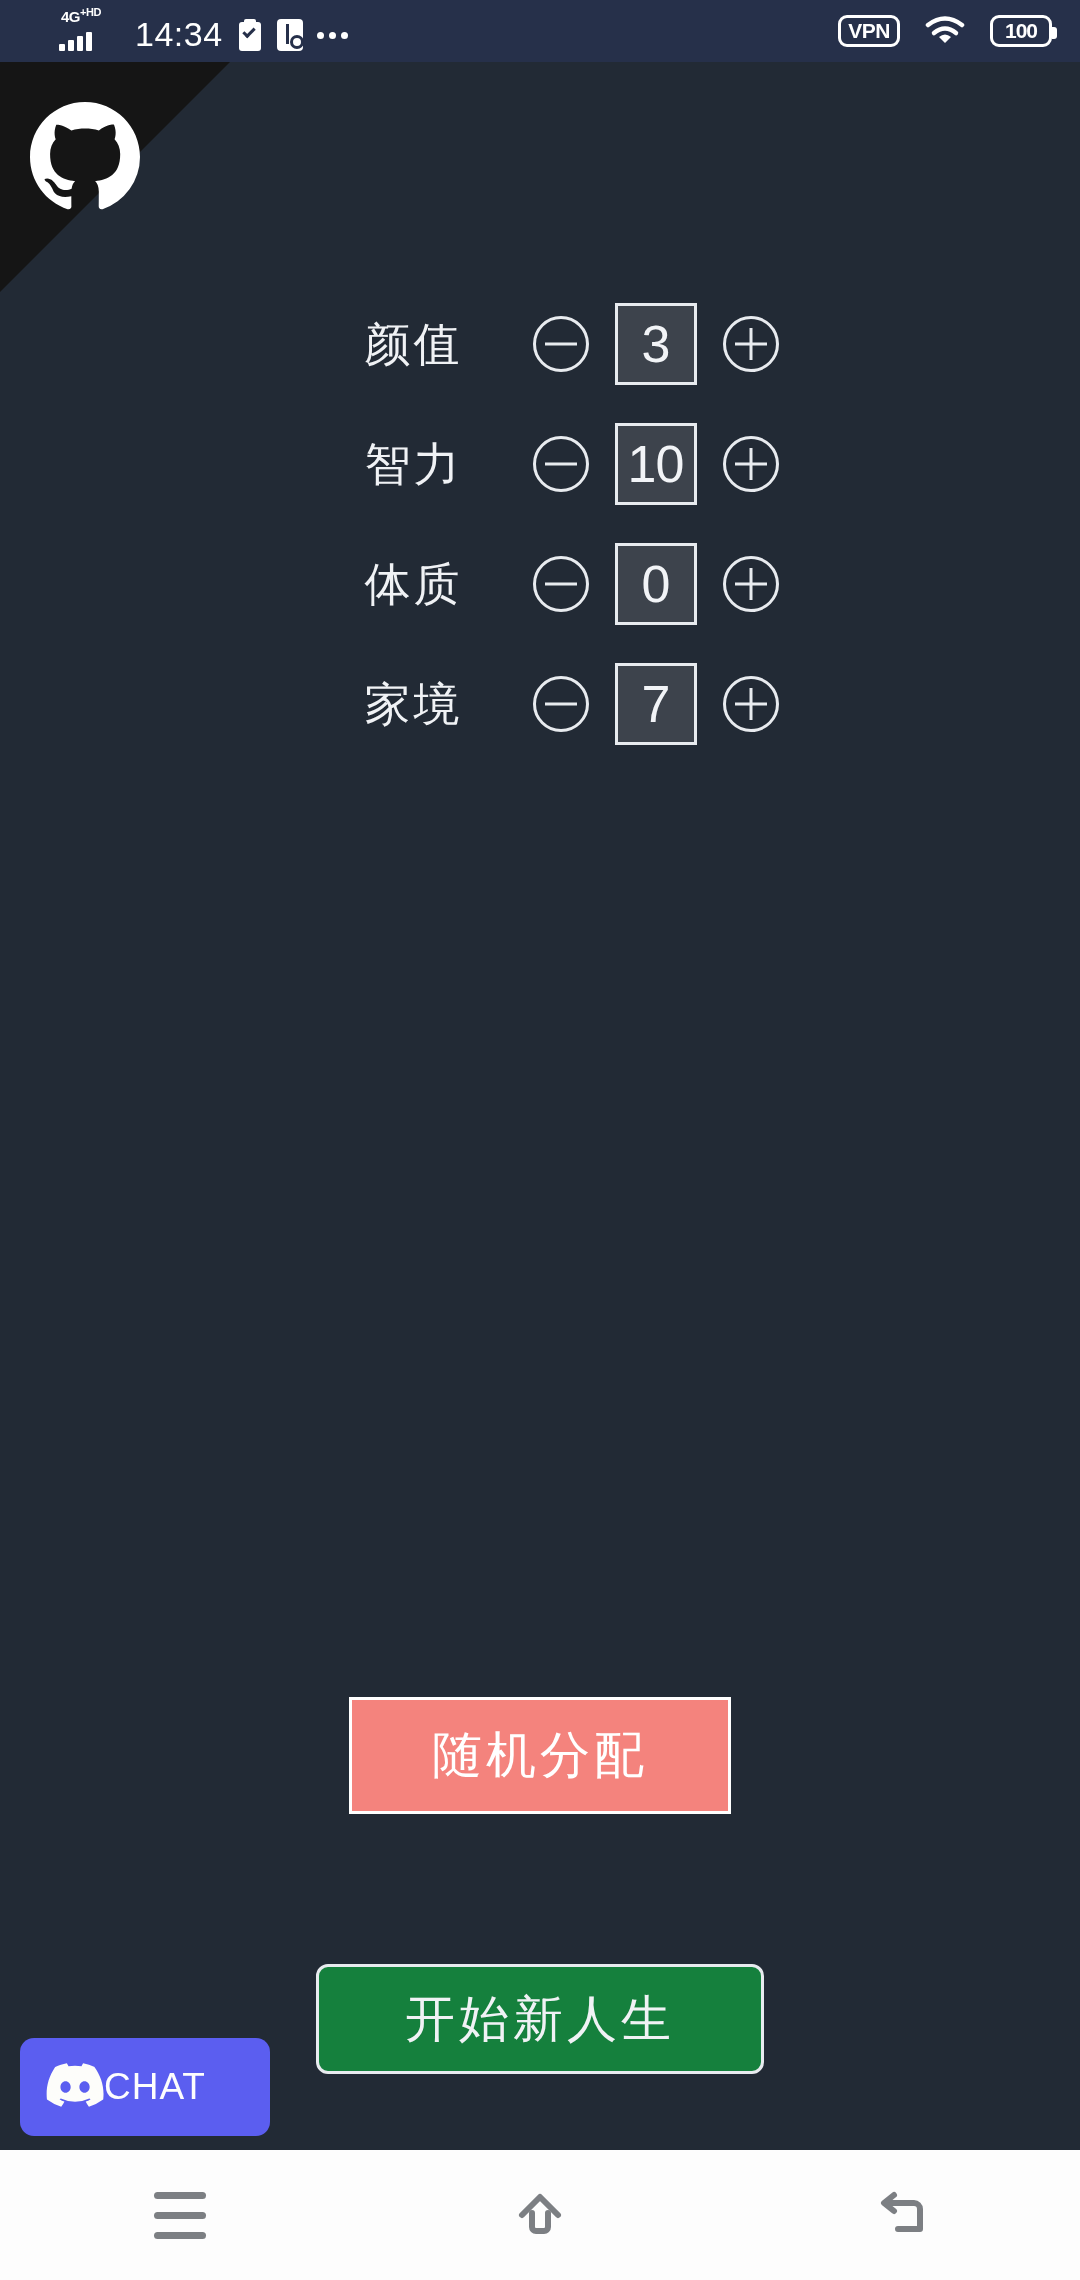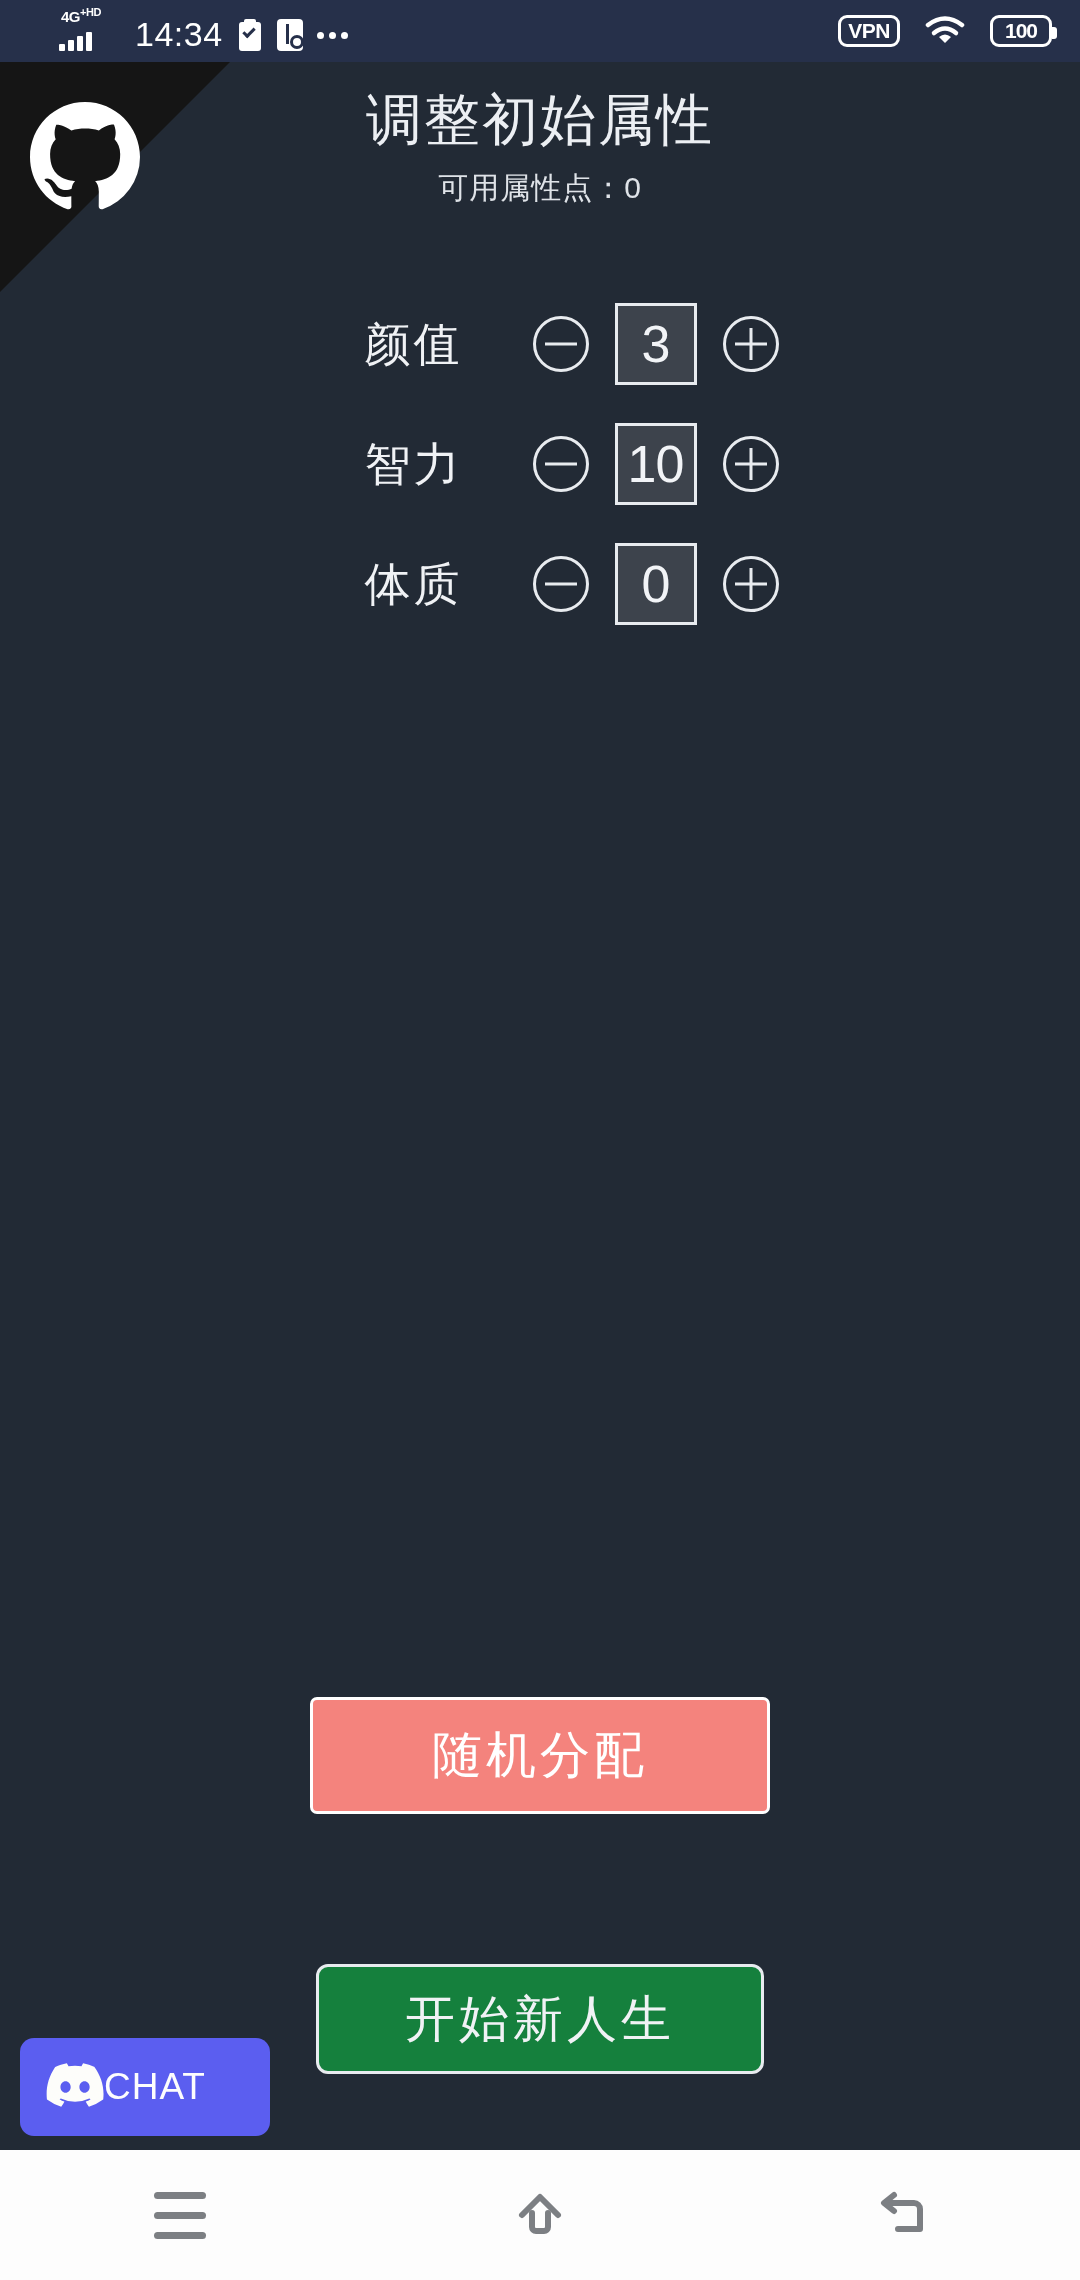--- a/index.html
+++ b/index.html
@@ -110,22 +110,22 @@
   .val-box{
     width:82px; height:82px; margin:0 26px;
     background:#3d434c; border:3px solid #e8ebef;
     display:flex; align-items:center; justify-content:center;
     font-size:52px; color:#f2f4f7; line-height:1; letter-spacing:-1px;
   }
 
   
   .btn-random{
     position:absolute; left:50%; transform:translateX(-50%);
-    top:1697px; width:460px; height:117px;
-    background:#f4837d; border:3px solid #ffffff; border-radius:7px;
+    top:1697px; width:382px; height:117px;
+    background:#f4837d; border:3px solid #ffffff; border-radius:0;
     display:flex; align-items:center; justify-content:center;
     font-size:50px; color:#ffffff; letter-spacing:4px;
   }
   .btn-start{
     position:absolute; left:50%; transform:translateX(-50%);
     top:1964px; width:448px; height:110px;
     background:#15803d; border:3px solid #e8ebef; border-radius:12px;
     display:flex; align-items:center; justify-content:center;
     font-size:50px; color:#f0f2f5; letter-spacing:4px;
   }
@@ -191,24 +191,20 @@
     </div>
   </div>
 
   <div class="gh-corner">
     <div class="tri"></div>
     <svg width="110" height="110" viewBox="0 0 16 16">
       <path fill="#ffffff" d="M8 0C3.58 0 0 3.58 0 8c0 3.54 2.29 6.53 5.47 7.59.4.07.55-.17.55-.38 0-.19-.01-.82-.01-1.49-2.01.37-2.53-.49-2.69-.94-.09-.23-.48-.94-.82-1.13-.28-.15-.68-.52-.01-.53.63-.01 1.08.58 1.23.82.72 1.21 1.87.87 2.33.66.07-.52.28-.87.51-1.07-1.78-.2-3.64-.89-3.64-3.95 0-.87.31-1.59.82-2.15-.08-.2-.36-1.02.08-2.12 0 0 .67-.21 2.2.82.64-.18 1.32-.27 2-.27s1.36.09 2 .27c1.53-1.04 2.2-.82 2.2-.82.44 1.1.16 1.92.08 2.12.51.56.82 1.27.82 2.15 0 3.07-1.87 3.75-3.65 3.95.29.25.54.73.54 1.48 0 1.07-.01 1.93-.01 2.2 0 .21.15.46.55.38A8.01 8.01 0 0 0 16 8c0-4.42-3.58-8-8-8z"></path>
     </svg>
   </div>
 
-  <div class="header">
-    <div class="title">调整初始属性</div>
-    <div class="subtitle">可用属性点：0</div>
-  </div>
 
   <div class="attrs">
 
     <div class="attr-row">
       <div class="attr-label">颜值</div>
       <div class="circ-btn minus"></div>
       <div class="val-box">3</div>
       <div class="circ-btn plus"></div>
     </div>
 
@@ -219,20 +215,26 @@
       <div class="circ-btn plus"></div>
     </div>
 
     <div class="attr-row">
       <div class="attr-label">体质</div>
       <div class="circ-btn minus"></div>
       <div class="val-box">0</div>
       <div class="circ-btn plus"></div>
     </div>
 
+    <div class="attr-row">
+      <div class="attr-label">家境</div>
+      <div class="circ-btn minus"></div>
+      <div class="val-box">7</div>
+      <div class="circ-btn plus"></div>
+    </div>
 
   </div>
 
   <div class="btn-random">随机分配</div>
   <div class="btn-start">开始新人生</div>
 
   <div class="discord">
     <span>
       <svg width="58" height="44" viewBox="0 0 71 55">
         <path fill="#fdfdfa" d="M60.1 4.9A58.5 58.5 0 0 0 45.6.4a.2.2 0 0 0-.2.1c-.6 1.1-1.3 2.6-1.8 3.7a54 54 0 0 0-16.2 0c-.5-1.2-1.2-2.6-1.9-3.7a.2.2 0 0 0-.2-.1c-5 .9-9.9 2.4-14.5 4.5a.2.2 0 0 0-.1.1C1.6 18.7-1 32.1.4 45.4c0 .1 0 .2.1.2a58.9 58.9 0 0 0 17.8 9 .2.2 0 0 0 .2-.1c1.4-1.9 2.6-3.9 3.7-6a.2.2 0 0 0-.1-.3c-2-.7-3.8-1.6-5.6-2.6a.2.2 0 0 1 0-.4l1.1-.9a.2.2 0 0 1 .2 0 42 42 0 0 0 35.6 0 .2.2 0 0 1 .2 0l1.1.9a.2.2 0 0 1 0 .4c-1.8 1-3.7 1.9-5.6 2.6a.2.2 0 0 0-.1.3c1.1 2.1 2.3 4.1 3.7 6a.2.2 0 0 0 .2.1 58.7 58.7 0 0 0 17.8-9 .2.2 0 0 0 .1-.2c1.7-15.4-2.6-28.7-11-40.4a.2.2 0 0 0-.1-.1zM23.7 37.3c-3.5 0-6.4-3.2-6.4-7.2s2.8-7.2 6.4-7.2c3.6 0 6.5 3.3 6.4 7.2 0 4-2.8 7.2-6.4 7.2zm23.7 0c-3.5 0-6.4-3.2-6.4-7.2s2.8-7.2 6.4-7.2c3.6 0 6.5 3.3 6.4 7.2 0 4-2.8 7.2-6.4 7.2z"></path>

